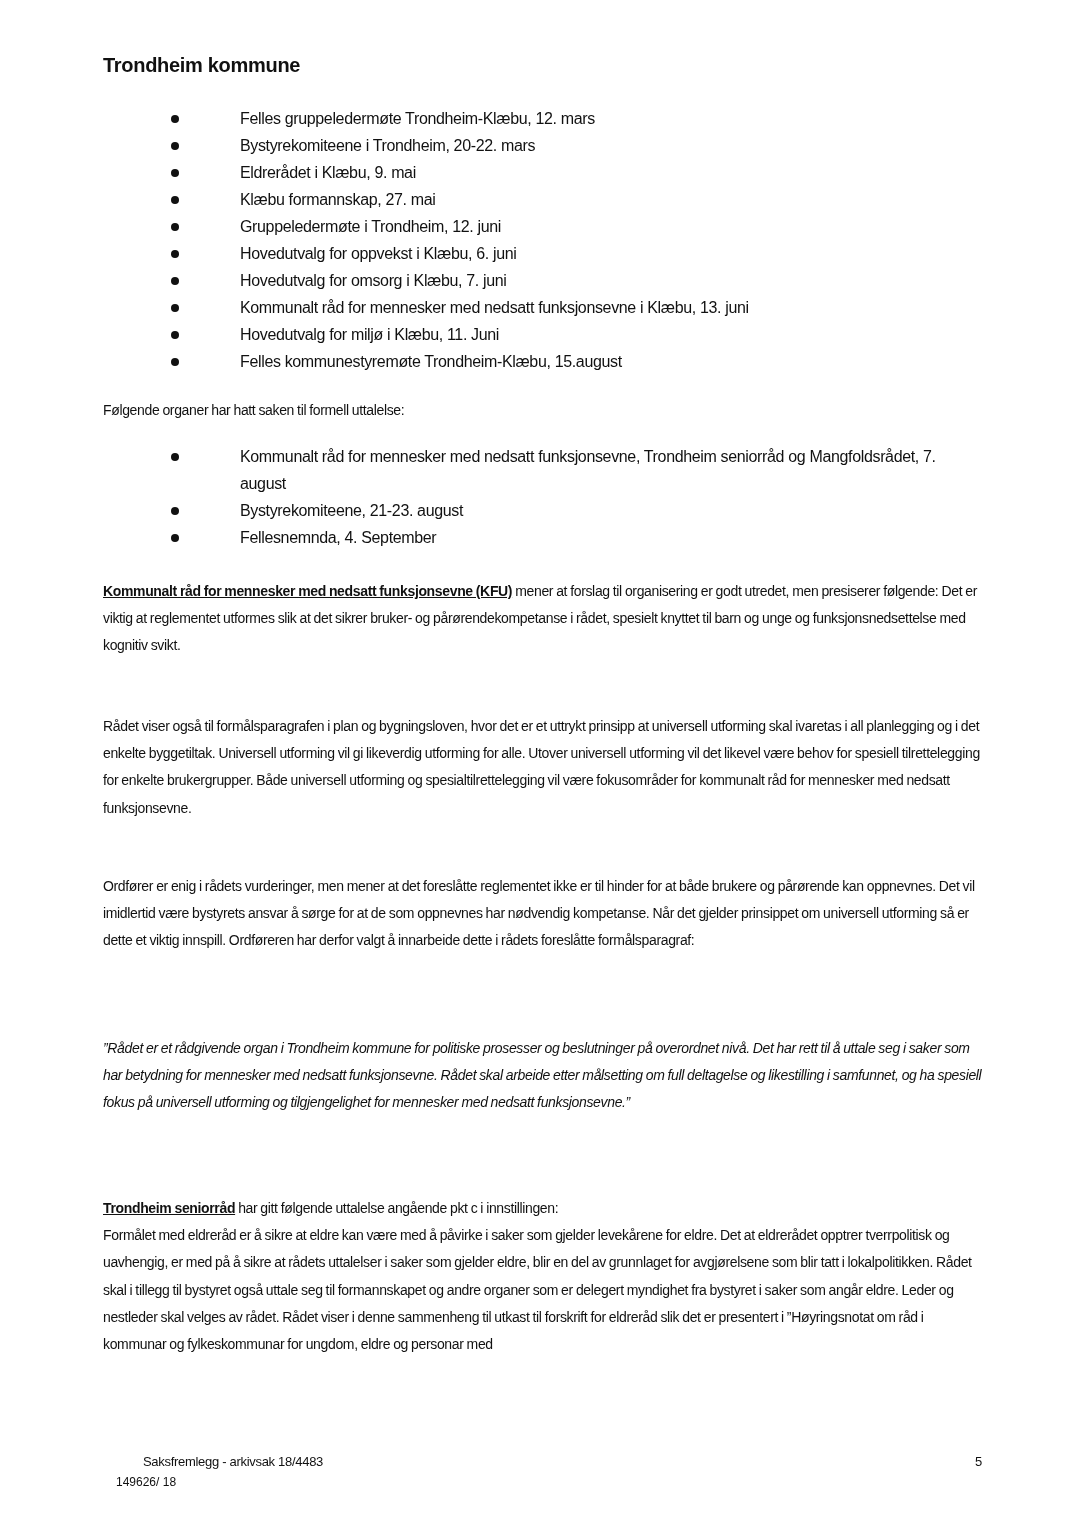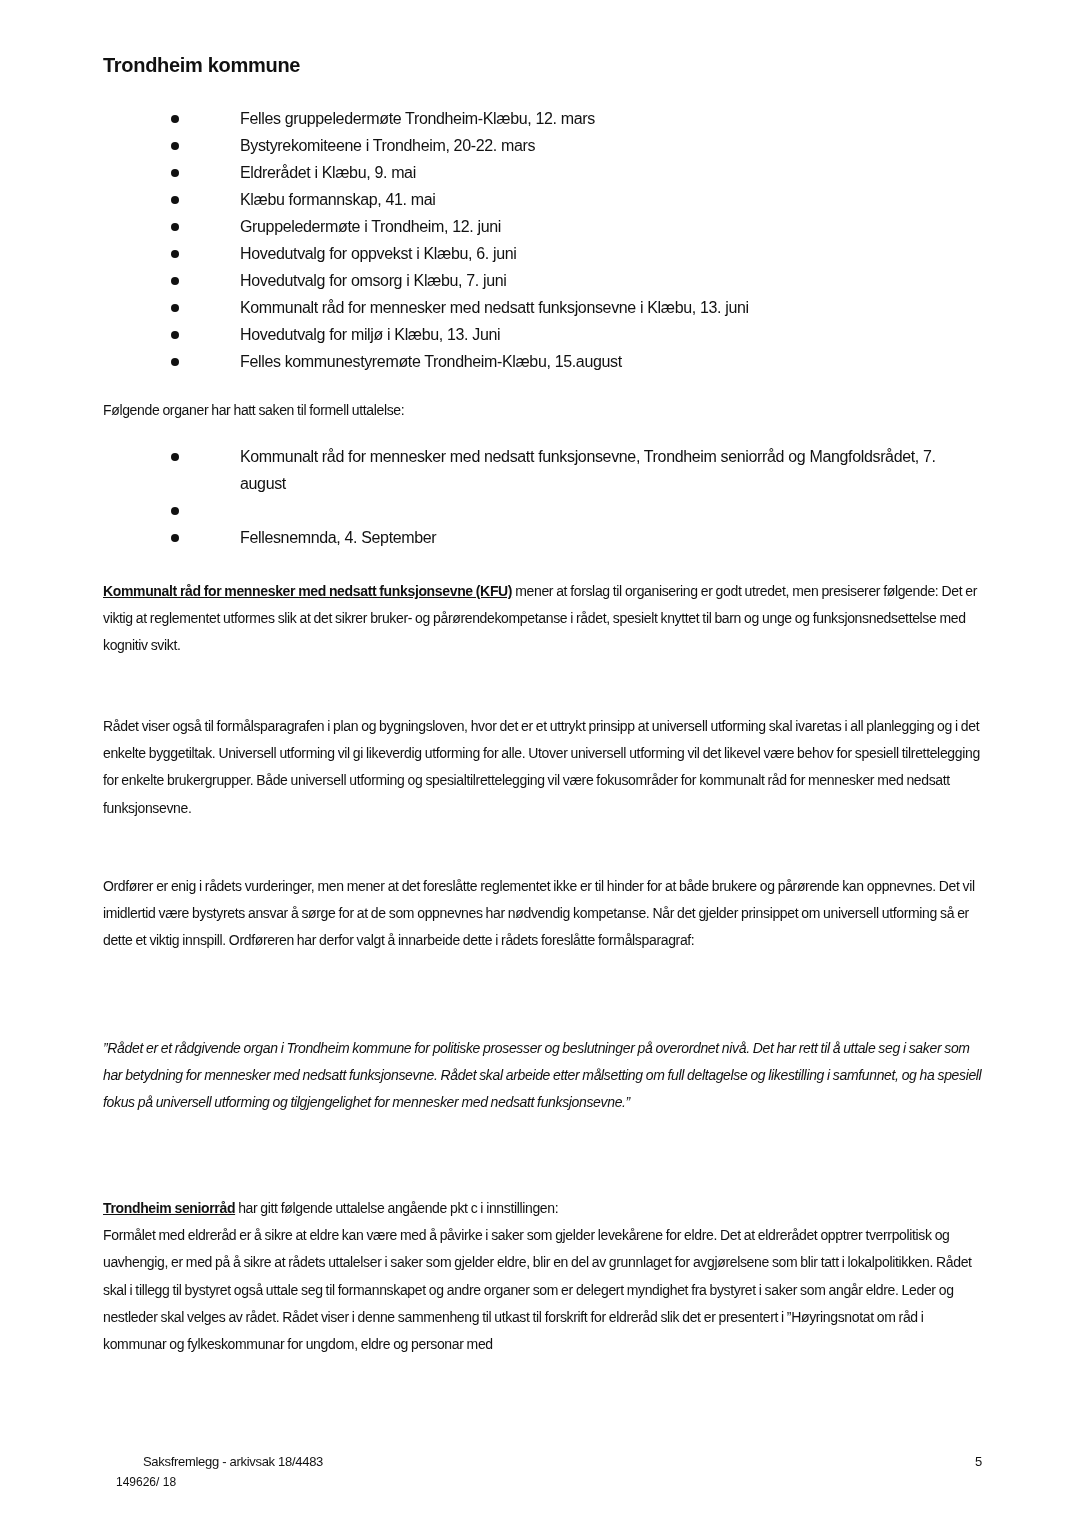--- a/index.html
+++ b/index.html
@@ -35,57 +35,58 @@
     <li>
         <span class="bullet"></span>
         <span class="item-text">Bystyrekomiteene i Trondheim, 20-22. mars</span>
       </li>
     <li>
         <span class="bullet"></span>
         <span class="item-text">Eldrerådet i Klæbu, 9. mai</span>
       </li>
     <li>
         <span class="bullet"></span>
-        <span class="item-text">Klæbu formannskap, 41. mai</span>
+        <span class="item-text">Klæbu formannskap, 27. mai</span>
       </li>
     <li>
         <span class="bullet"></span>
         <span class="item-text">Gruppeledermøte i Trondheim, 12. juni</span>
       </li>
     <li>
         <span class="bullet"></span>
         <span class="item-text">Hovedutvalg for oppvekst i Klæbu, 6. juni</span>
       </li>
     <li>
         <span class="bullet"></span>
         <span class="item-text">Hovedutvalg for omsorg i Klæbu, 7. juni</span>
       </li>
     <li>
         <span class="bullet"></span>
         <span class="item-text">Kommunalt råd for mennesker med nedsatt funksjonsevne i Klæbu, 13. juni</span>
       </li>
     <li>
         <span class="bullet"></span>
-        <span class="item-text">Hovedutvalg for miljø i Klæbu, 13. Juni</span>
+        <span class="item-text">Hovedutvalg for miljø i Klæbu, 11. Juni</span>
       </li>
     <li>
         <span class="bullet"></span>
         <span class="item-text">Felles kommunestyremøte Trondheim-Klæbu, 15.august</span>
       </li>
   </ul>
 
   <p class="para" style="top:397px;">Følgende organer har hatt saken til formell uttalelse:</p>
 
   <ul class="list" style="top:443px;">
     <li class="two">
         <span class="bullet"></span>
         <span class="item-text">Kommunalt råd for mennesker med nedsatt funksjonsevne, Trondheim seniorråd og Mangfoldsrådet, 7. august</span>
       </li>
     <li>
         <span class="bullet"></span>
+        <span class="item-text">Bystyrekomiteene, 21-23. august</span>
       </li>
     <li>
         <span class="bullet"></span>
         <span class="item-text">Fellesnemnda, 4. September</span>
       </li>
   </ul>
 
   <p class="para" style="top:578px;"><b>Kommunalt råd for mennesker med nedsatt funksjonsevne (KFU)</b><span> mener at forslag til organisering er godt utredet, men presiserer følgende: Det er viktig at reglementet utformes slik at det sikrer bruker- og pårørendekompetanse i rådet, spesielt knyttet til barn og unge og funksjonsnedsettelse med kognitiv svikt.</span></p>
 
   <p class="para" style="top:713px;">Rådet viser også til formålsparagrafen i plan og bygningsloven, hvor det er et uttrykt prinsipp at universell utforming skal ivaretas i all planlegging og i det enkelte byggetiltak. Universell utforming vil gi likeverdig utforming for alle. Utover universell utforming vil det likevel være behov for spesiell tilrettelegging for enkelte brukergrupper. Både universell utforming og spesialtilrettelegging vil være fokusområder for kommunalt råd for mennesker med nedsatt funksjonsevne.</p>

